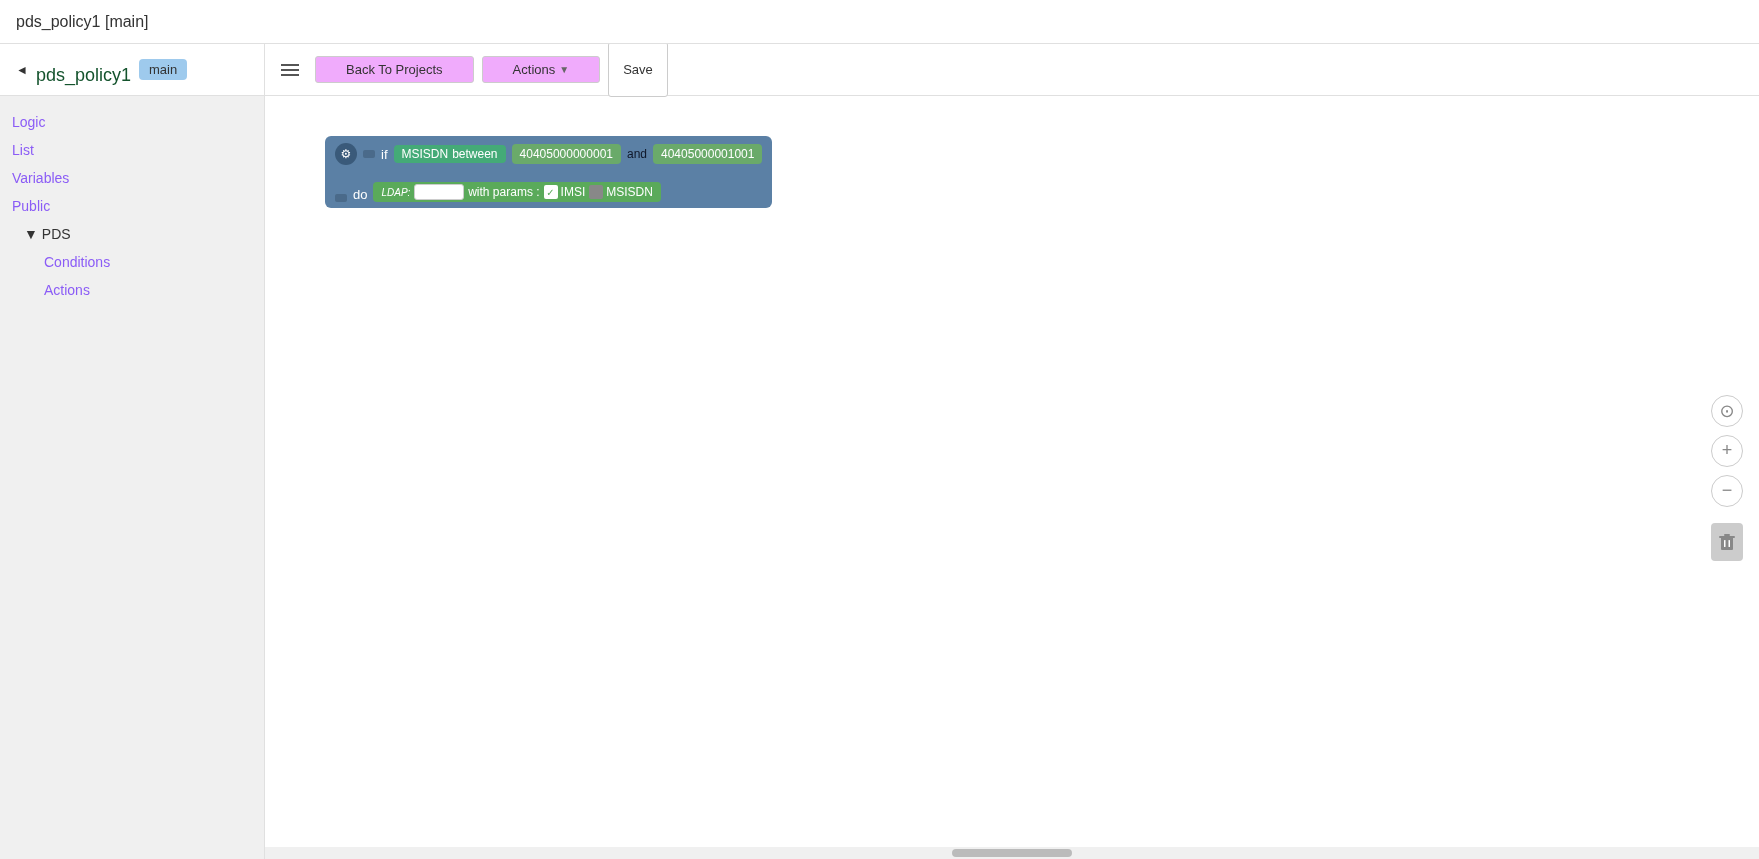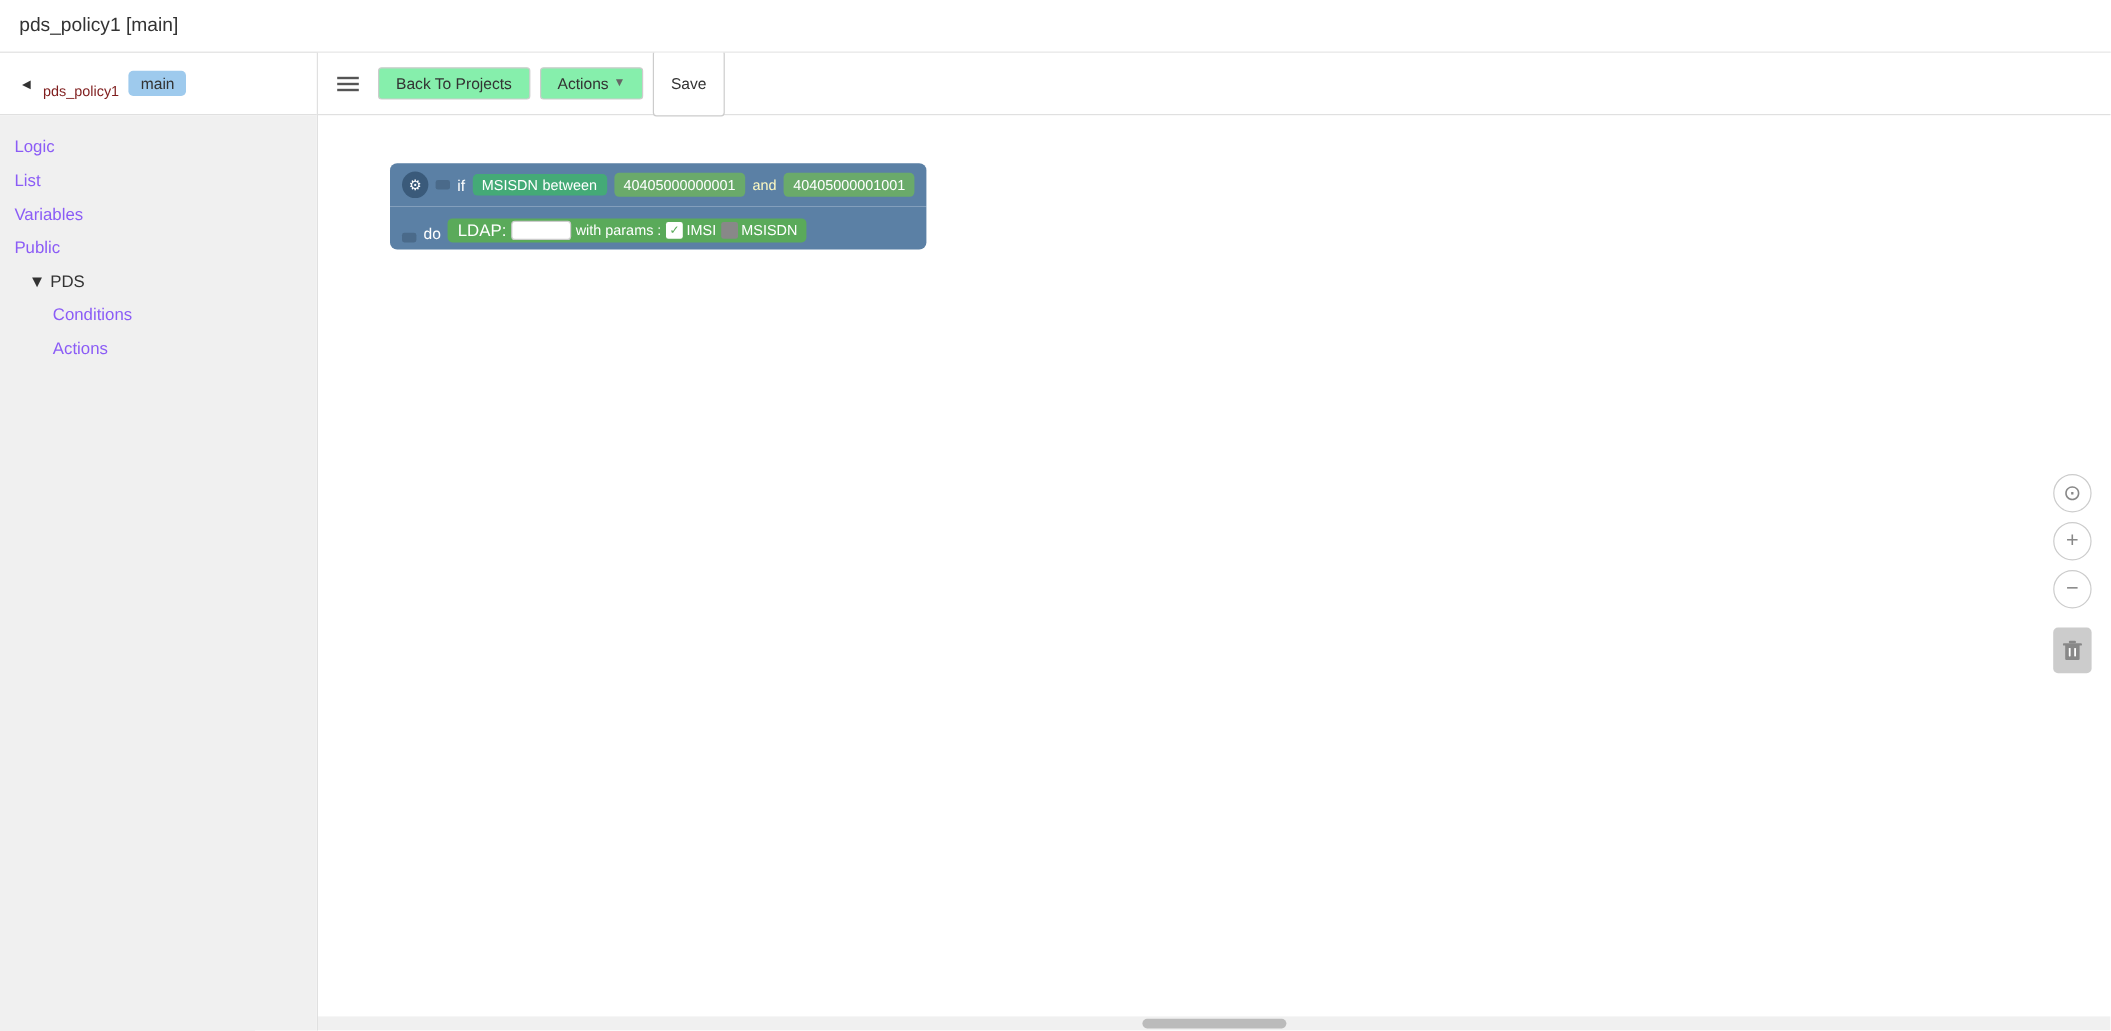--- a/index.html
+++ b/index.html
@@ -51,23 +51,23 @@
     }
 
     .hamburger-btn span {
       display: block;
       width: 18px;
       height: 2px;
       background: #555;
     }
 
     .toolbar-btn {
-      padding: 5px 14px;
+      padding: 5px 30px;
       border: 1px solid #ccc;
-      background: #86efac;
+      background: #f0abfc;
       cursor: pointer;
       border-radius: 3px;
       font-size: 13px;
       color: #333;
       display: flex;
       align-items: center;
       gap: 4px;
     }
 
     .toolbar-btn .chevron {
@@ -198,38 +198,39 @@
 
     .value-chip {
       background: #6aaa6a;
       color: #fff;
       padding: 3px 8px;
       border-radius: 4px;
       font-size: 12px;
     }
 
     .and-label {
-      color: #fef9c3;
+      color: #0f172a;
       font-size: 12px;
     }
 
     .action-chip {
       background: #5aaa5a;
       color: #fff;
       padding: 2px 8px;
       border-radius: 4px;
       font-size: 12px;
       display: flex;
       align-items: center;
       gap: 4px;
     }
 
     .ldap-label {
       color: #fff;
-      font-size: 14px;
+      font-size: 10px;
+      font-style: italic;
     }
 
     .ldap-select {
       background: #fff;
       border: 1px solid #ccc;
       border-radius: 3px;
       padding: 1px 4px;
       font-size: 11px;
       display: flex;
       align-items: center;
@@ -331,22 +332,22 @@
     .left-nav {
       display: flex;
       align-items: center;
       padding: 10px 16px;
       gap: 8px;
       border-bottom: 1px solid #e0e0e0;
       height: 52px;
     }
 
     .policy-name {
-      color: #7f1d1d;
-      font-size: 12px;
+      color: #14532d;
+      font-size: 18px;
       cursor: pointer;
       margin-top: 12px;
     }
 
     .policy-arrow {
       color: #333;
       font-size: 12px;
     }
 
     .main-badge {

